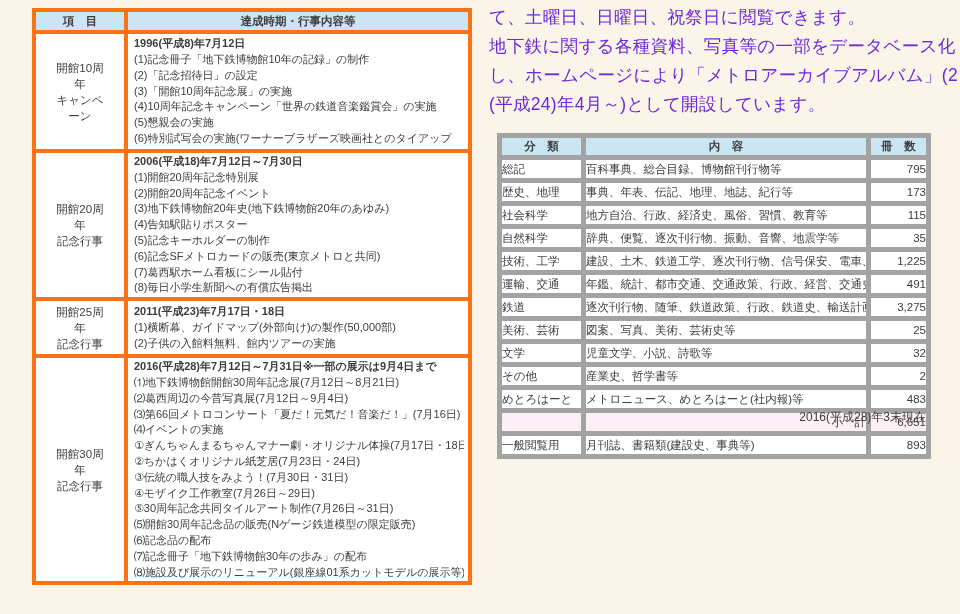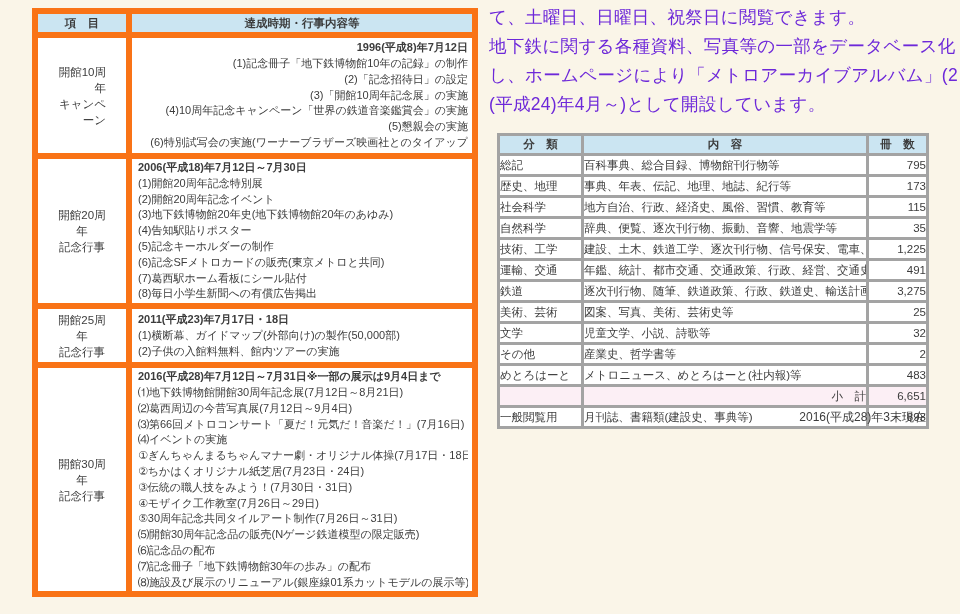--- a/index.html
+++ b/index.html
@@ -8,54 +8,54 @@
     background:#FAF5E8;
     font-family:"Liberation Sans","DejaVu Sans",sans-serif;
     color:#3C3C3C;
   }
   
   table{border-collapse:collapse;}
   .ltable{
     position:absolute;left:32px;top:8px;width:428px;table-layout:fixed;
     background:#FFFFFF;
   }
-  .ltable th,.ltable td{border:6px solid #f97316;vertical-align:middle;margin-left:16px;}
+  .ltable th,.ltable td{border:4px solid #f97316;vertical-align:middle;margin-left:16px;}
   .ltable thead th{
     background:#CBE5F2;height:18px;font-size:11.5px;font-weight:bold;
     text-align:center;color:#3C3C3C;padding:0;
   }
   .col-item{width:88px;}
   .col-content{width:340px;}
   .item-cell{
     text-align:center;font-size:11.5px;font-weight:normal;
     background:#FFFFFF;padding:0 20px;
   }
   .item-cell span{display:block;line-height:16px;}
   .content-cell{background:#FFFFFF;padding:1px 4px 1px 6px;font-size:11px;}
   .ln{line-height:15.8px;white-space:nowrap;overflow:hidden;}
   .date{font-weight:bold;}
-  .row-h1 td,.row-h1 th{height:113px;text-align:right;}
+  .row-h1 td,.row-h1 th{height:113px;}
   .row-h2 td,.row-h2 th{height:142px;}
   .row-h3 td,.row-h3 th{height:51px;}
   .row-h4 td,.row-h4 th{height:221px;}
 
   
   .para{
     position:absolute;left:489px;top:3px;width:468px;
     font-size:17.5px;line-height:29px;color:#6d28d9;
     letter-spacing:0.3px;
   }
   .para .pline{white-space:nowrap;overflow:hidden;}
 
   
   .rtable{
     position:absolute;left:497px;top:133px;width:429px;table-layout:fixed;
     background:#FFFFFF;font-size:11.5px;
   }
-  .rtable th,.rtable td{border:3px solid #a3a3a3;padding:0;vertical-align:middle;margin-top:44px;}
+  .rtable th,.rtable td{border:5px solid #a3a3a3;padding:0;vertical-align:middle;margin-top:44px;}
   .rtable thead th{
     background:#CBE5F2;height:17px;font-weight:bold;text-align:center;color:#3C3C3C;
   }
   .rtable tbody td{height:18px;}
   .c-cat{width:84px;}
   .c-cont{width:285px;}
   .c-cnt{width:60px;}
   .cat{text-align:left;padding-left:6px;}
   .cont{text-align:left;padding-left:8px;white-space:nowrap;overflow:hidden;}
   .cnt{text-align:right;padding-right:5px;}

